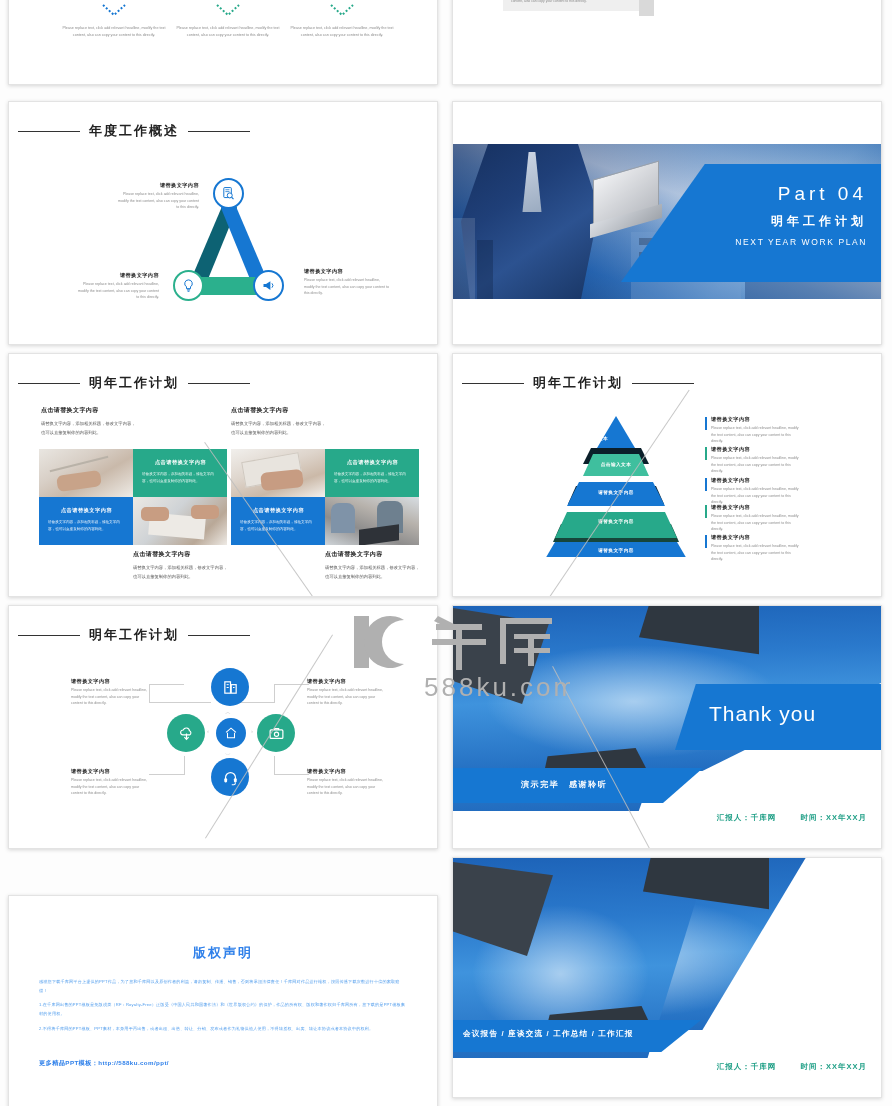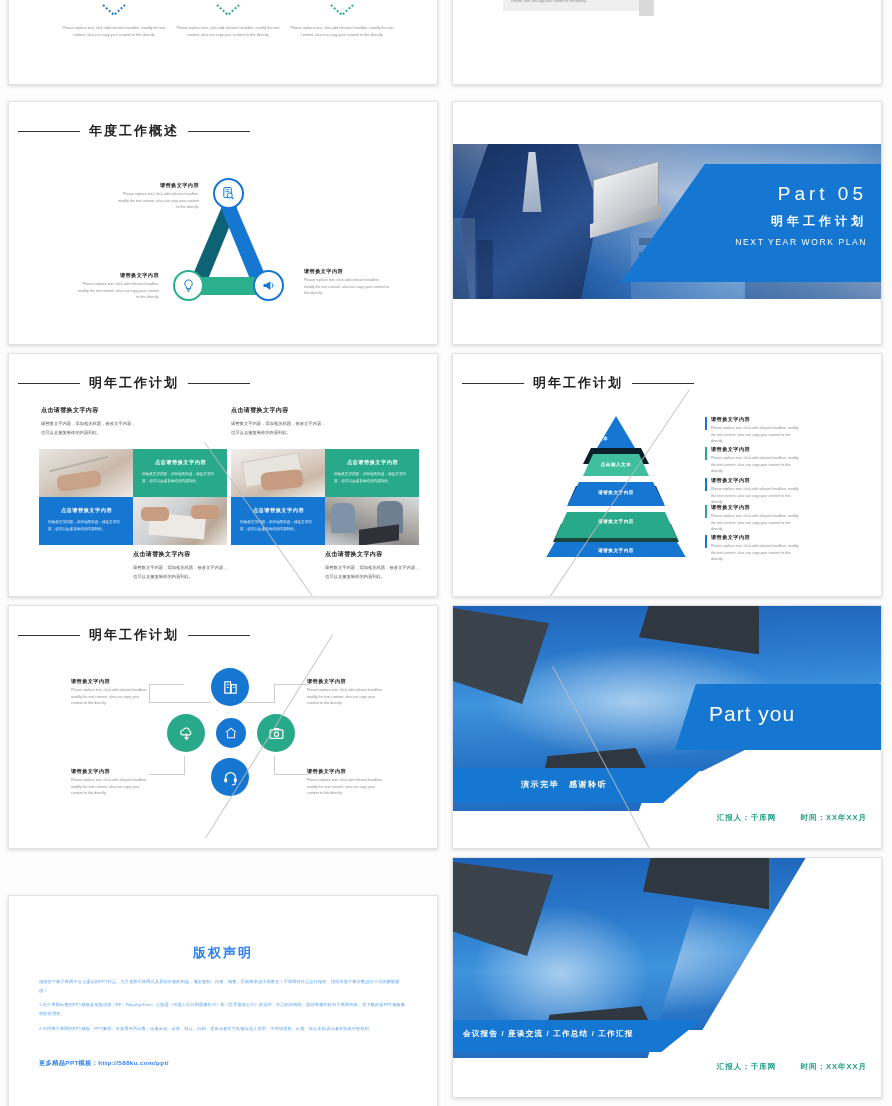--- a/index.html
+++ b/index.html
@@ -203,21 +203,21 @@
       <div class="bldg d" style="left:24px;top:96px;width:16px;height:59px;"></div>
       <div class="bldg" style="left:178px;top:88px;width:110px;height:67px;background:rgba(120,160,210,.35);"></div>
       <div class="bldg d" style="left:186px;top:94px;width:96px;height:7px;"></div>
       <div class="bldg d" style="left:186px;top:108px;width:96px;height:6px;"></div>
       <div class="bldg d" style="left:186px;top:121px;width:96px;height:6px;"></div>
       <div class="bldg" style="left:292px;top:112px;width:138px;height:43px;background:rgba(30,70,130,.45);"></div>
 
       <div style="position:absolute;left:168px;top:20px;width:262px;height:118px;background:#1677d2;
                   clip-path:polygon(32% 0,100% 0,100% 100%,0 100%);">
         <div style="position:absolute;right:16px;top:20px;text-align:right;color:#fff;">
-          <div style="font-size:19px;letter-spacing:4px;line-height:1.1;">Part   05</div>
+          <div style="font-size:19px;letter-spacing:4px;line-height:1.1;">Part   04</div>
           <div style="font-size:12px;font-weight:bold;letter-spacing:4px;margin-top:8px;">明年工作计划</div>
           <div style="font-size:8.5px;letter-spacing:1.6px;margin-top:7px;">NEXT YEAR WORK PLAN</div>
         </div>
       </div>
     </div>
   </div>
 
   <div class="slide" style="left:8px; top:353px; width:430px; height:244px;">
     <div class="sec-title" style="top:20px;">
       <span class="rule"></span><span>明年工作计划</span><span class="rule"></span>
@@ -435,21 +435,21 @@
 
     <div class="tower l" style="left:0;top:2px;width:96px;height:96px;
                 clip-path:polygon(0 0,100% 16%,72% 100%,0 76%);"></div>
     <div class="tower" style="left:186px;top:0;width:120px;height:78px;
                 clip-path:polygon(8% 0,100% 0,100% 62%,0 40%);"></div>
     <div class="tower" style="left:88px;top:142px;width:110px;height:38px;
                 clip-path:polygon(6% 22%,86% 0,100% 78%,0 100%);"></div>
 
     <div style="position:absolute;left:222px;top:78px;width:208px;height:66px;background:#1677d2;
                 clip-path:polygon(10% 0,100% 0,100% 100%,0 100%);">
-      <div style="position:absolute;left:34px;top:18px;color:#fff;font-size:21px;letter-spacing:1px;">Part you</div>
+      <div style="position:absolute;left:34px;top:18px;color:#fff;font-size:21px;letter-spacing:1px;">Thank you</div>
     </div>
 
     <div style="position:absolute;left:0;top:162px;width:250px;height:35px;background:#1677d2;
                 clip-path:polygon(0 0,100% 0,84% 100%,0 100%);">
       <div style="position:absolute;left:68px;top:11px;color:#fff;font-size:8px;font-weight:bold;letter-spacing:1.6px;text-align:right;">演示完毕　感谢聆听</div>
     </div>
 
     <div style="position:absolute;right:14px;top:207px;color:#1f9f86;font-size:7.5px;font-weight:bold;letter-spacing:1px;">
       <span>汇报人：千库网</span>
       <span style="display:inline-block;width:18px;"></span>
@@ -490,14 +490,37 @@
       <div style="position:absolute;left:10px;top:9px;color:#fff;font-size:7.6px;font-weight:bold;letter-spacing:1.2px;">会议报告 / 座谈交流 / 工作总结 / 工作汇报</div>
     </div>
 
     <div style="position:absolute;right:14px;top:204px;color:#1f9f86;font-size:7.5px;font-weight:bold;letter-spacing:1px;">
       <span>汇报人：千库网</span>
       <span style="display:inline-block;width:18px;"></span>
       <span>时间：XX年XX月</span>
     </div>
   </div>
 
+  <div id="wm" style="left:340px; top:608px; width:230px; height:95px;">
+    <svg width="230" height="95" viewBox="0 0 230 95">
+
+      <path d="M14 8 h15 v52 h-15 z" fill="#b0b0b0"></path>
+      <path d="M86 12 a26 26 0 1 0 0 44 a20 20 0 1 1 0 -44 z" fill="#b0b0b0" transform="translate(-22,0)"></path>
+
+      <g fill="#b0b0b0">
+        <rect x="96" y="16" width="46" height="6"></rect>
+        <rect x="92" y="31" width="54" height="6"></rect>
+        <rect x="116" y="16" width="6" height="46"></rect>
+        <path d="M98 8 l16 8 l-4 5 l-16 -8 z"></path>
+      </g>
+
+      <g fill="#b0b0b0">
+        <rect x="162" y="10" width="50" height="6"></rect>
+        <rect x="160" y="10" width="6" height="46"></rect>
+        <rect x="174" y="26" width="36" height="5"></rect>
+        <rect x="174" y="40" width="36" height="5"></rect>
+        <rect x="188" y="26" width="6" height="32"></rect>
+      </g>
+      <text x="84" y="88" font-family="'Liberation Sans',sans-serif" font-size="26" fill="#b0b0b0" letter-spacing="3">588ku.com</text>
+    </svg>
+  </div>
 
 </div>
 
 </body></html>

